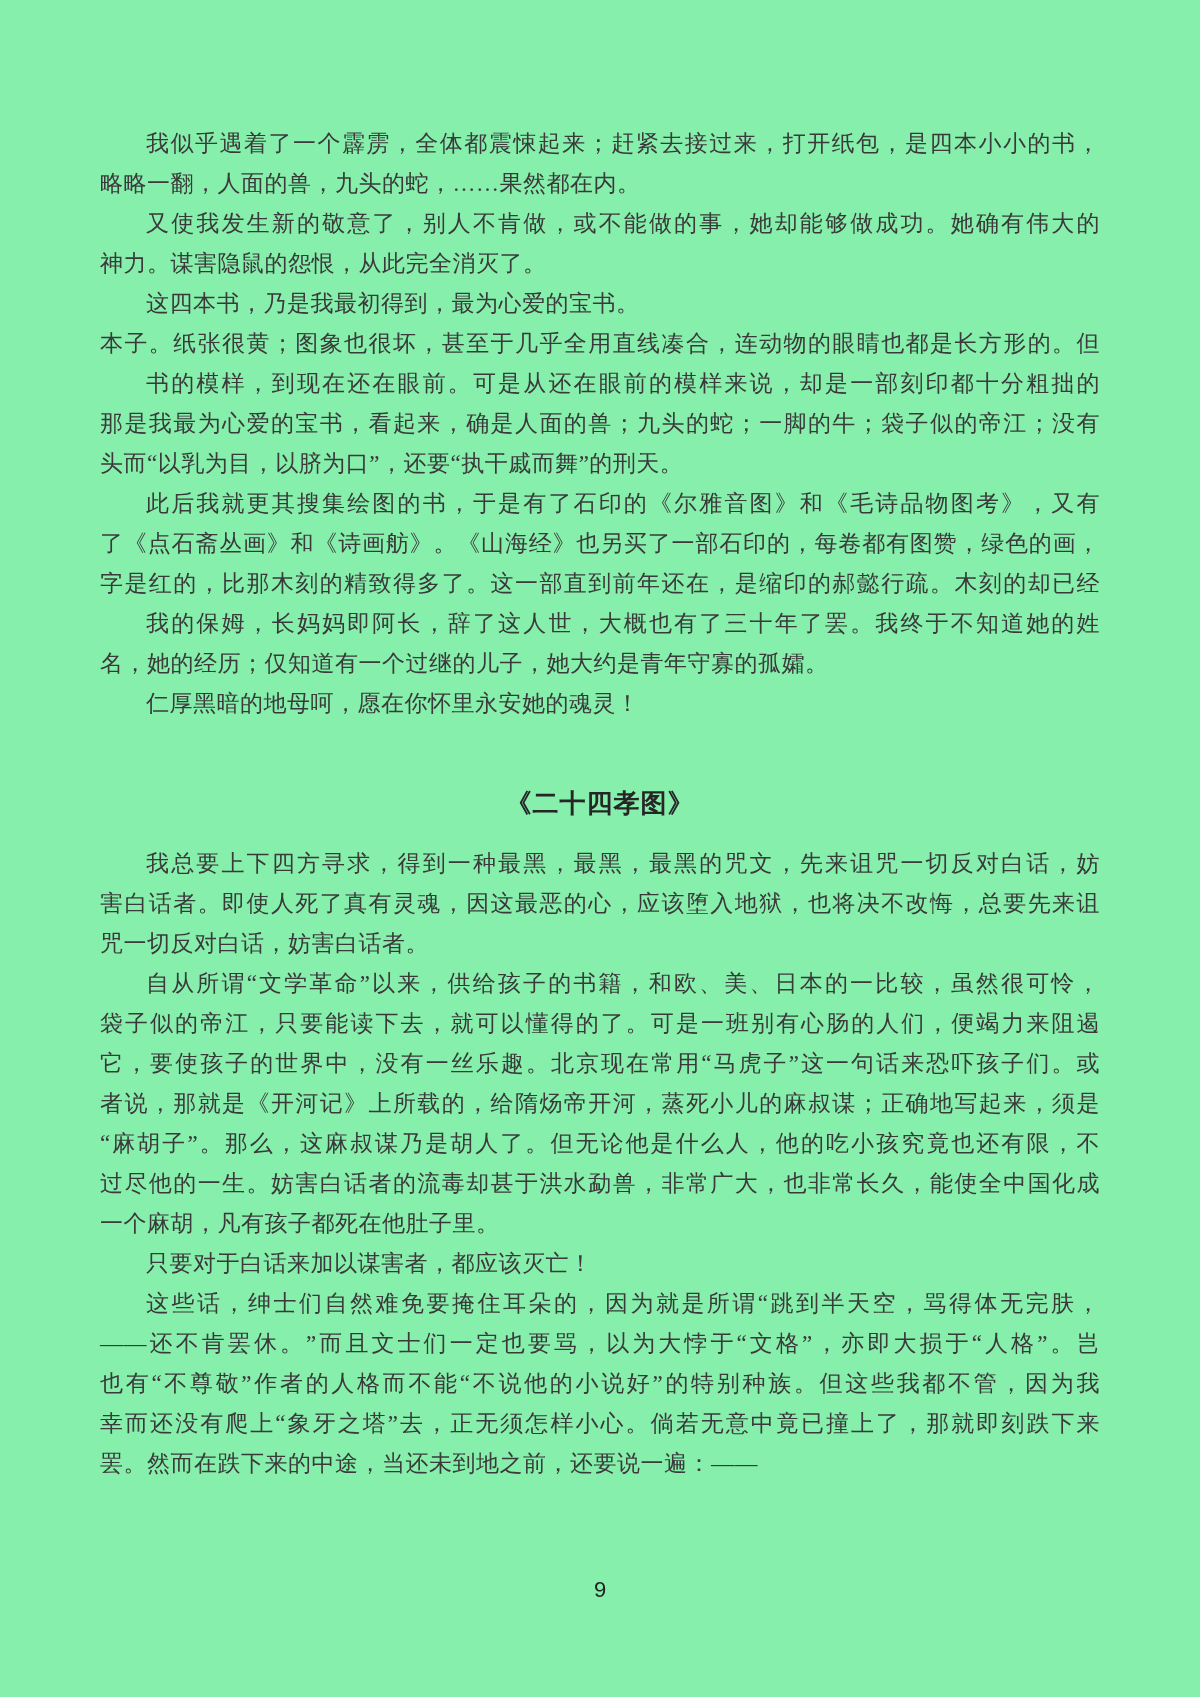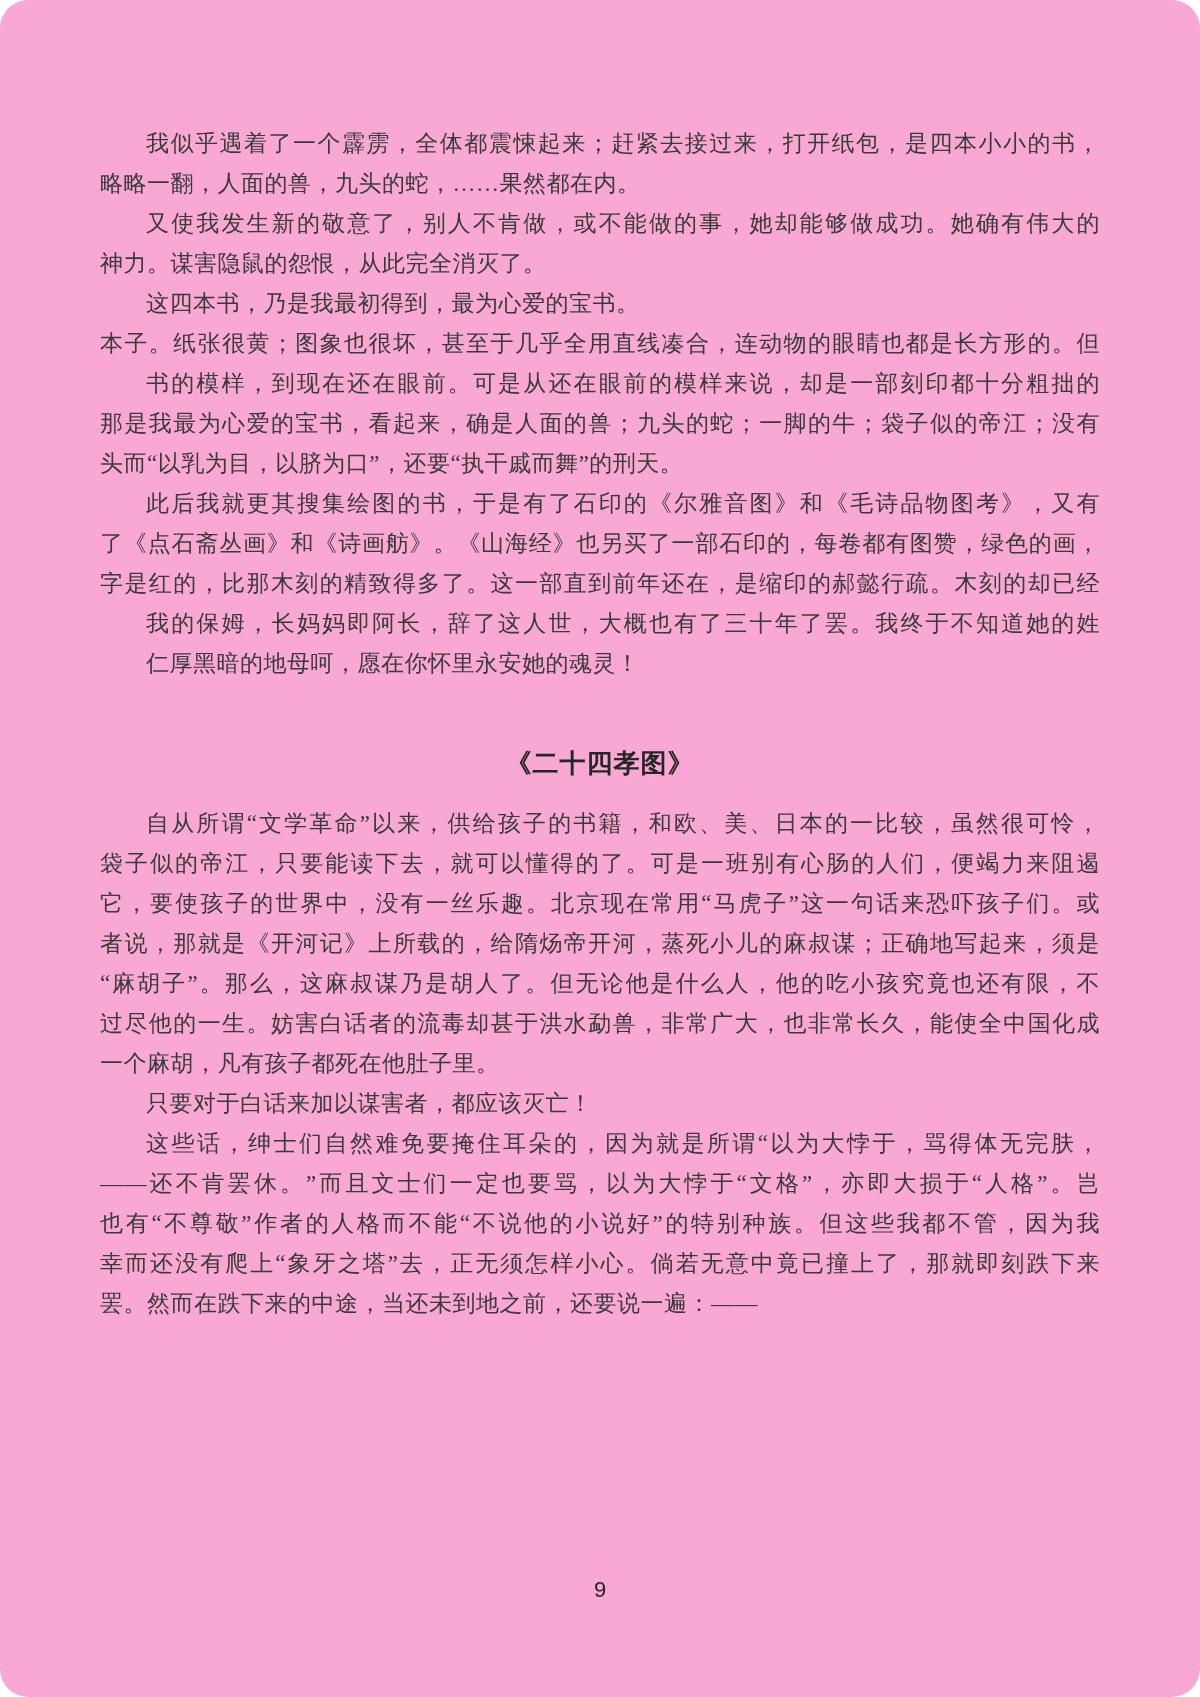--- a/index.html
+++ b/index.html
@@ -4,25 +4,24 @@
 <style>
   html, body {
     margin: 0;
     padding: 0;
     background: #ffffff;
   }
   .page {
     position: relative;
     width: 1200px;
     height: 1697px;
-    background: #f9a8d4;
+    background: #86efac;
     overflow: hidden;
     font-family: "Liberation Serif", "DejaVu Serif", serif;
     color: #3a3a3a;
-    border-radius: 28px;
   }
   .column {
     position: absolute;
     left: 100px;
     top: 124px;
     width: 1000px;
   }
   .paragraph {
     margin: 0;
     padding: 0;
@@ -89,41 +88,47 @@
           <div class="line">那是我最为心爱的宝书，看起来，确是人面的兽；九头的蛇；一脚的牛；袋子似的帝江；没有</div>
           <div class="line last">头而“以乳为目，以脐为口”，还要“执干戚而舞”的刑天。</div>
         </div>
         <div class="paragraph">
           <div class="line first">此后我就更其搜集绘图的书，于是有了石印的《尔雅音图》和《毛诗品物图考》，又有</div>
           <div class="line">了《点石斋丛画》和《诗画舫》。《山海经》也另买了一部石印的，每卷都有图赞，绿色的画，</div>
           <div class="line">字是红的，比那木刻的精致得多了。这一部直到前年还在，是缩印的郝懿行疏。木刻的却已经</div>
         </div>
         <div class="paragraph">
           <div class="line first">我的保姆，长妈妈即阿长，辞了这人世，大概也有了三十年了罢。我终于不知道她的姓</div>
+          <div class="line last">名，她的经历；仅知道有一个过继的儿子，她大约是青年守寡的孤孀。</div>
         </div>
         <div class="paragraph">
           <div class="line first last">仁厚黑暗的地母呵，愿在你怀里永安她的魂灵！</div>
         </div>
       </section>
     <h1 class="chapter-title">《二十四孝图》</h1>
     <section id="section2">
+        <div class="paragraph">
+          <div class="line first">我总要上下四方寻求，得到一种最黑，最黑，最黑的咒文，先来诅咒一切反对白话，妨</div>
+          <div class="line">害白话者。即使人死了真有灵魂，因这最恶的心，应该堕入地狱，也将决不改悔，总要先来诅</div>
+          <div class="line last">咒一切反对白话，妨害白话者。</div>
+        </div>
         <div class="paragraph">
           <div class="line first">自从所谓“文学革命”以来，供给孩子的书籍，和欧、美、日本的一比较，虽然很可怜，</div>
           <div class="line">袋子似的帝江，只要能读下去，就可以懂得的了。可是一班别有心肠的人们，便竭力来阻遏</div>
           <div class="line">它，要使孩子的世界中，没有一丝乐趣。北京现在常用“马虎子”这一句话来恐吓孩子们。或</div>
           <div class="line">者说，那就是《开河记》上所载的，给隋炀帝开河，蒸死小儿的麻叔谋；正确地写起来，须是</div>
           <div class="line">“麻胡子”。那么，这麻叔谋乃是胡人了。但无论他是什么人，他的吃小孩究竟也还有限，不</div>
           <div class="line">过尽他的一生。妨害白话者的流毒却甚于洪水勐兽，非常广大，也非常长久，能使全中国化成</div>
           <div class="line last">一个麻胡，凡有孩子都死在他肚子里。</div>
         </div>
         <div class="paragraph">
           <div class="line first last">只要对于白话来加以谋害者，都应该灭亡！</div>
         </div>
         <div class="paragraph">
-          <div class="line first">这些话，绅士们自然难免要掩住耳朵的，因为就是所谓“以为大悖于，骂得体无完肤，</div>
+          <div class="line first">这些话，绅士们自然难免要掩住耳朵的，因为就是所谓“跳到半天空，骂得体无完肤，</div>
           <div class="line">——还不肯罢休。”而且文士们一定也要骂，以为大悖于“文格”，亦即大损于“人格”。岂</div>
           <div class="line">也有“不尊敬”作者的人格而不能“不说他的小说好”的特别种族。但这些我都不管，因为我</div>
           <div class="line">幸而还没有爬上“象牙之塔”去，正无须怎样小心。倘若无意中竟已撞上了，那就即刻跌下来</div>
           <div class="line last">罢。然而在跌下来的中途，当还未到地之前，还要说一遍：——</div>
         </div>
       </section>
   </div>
   <div class="page-number">9</div>
 </div>
 

